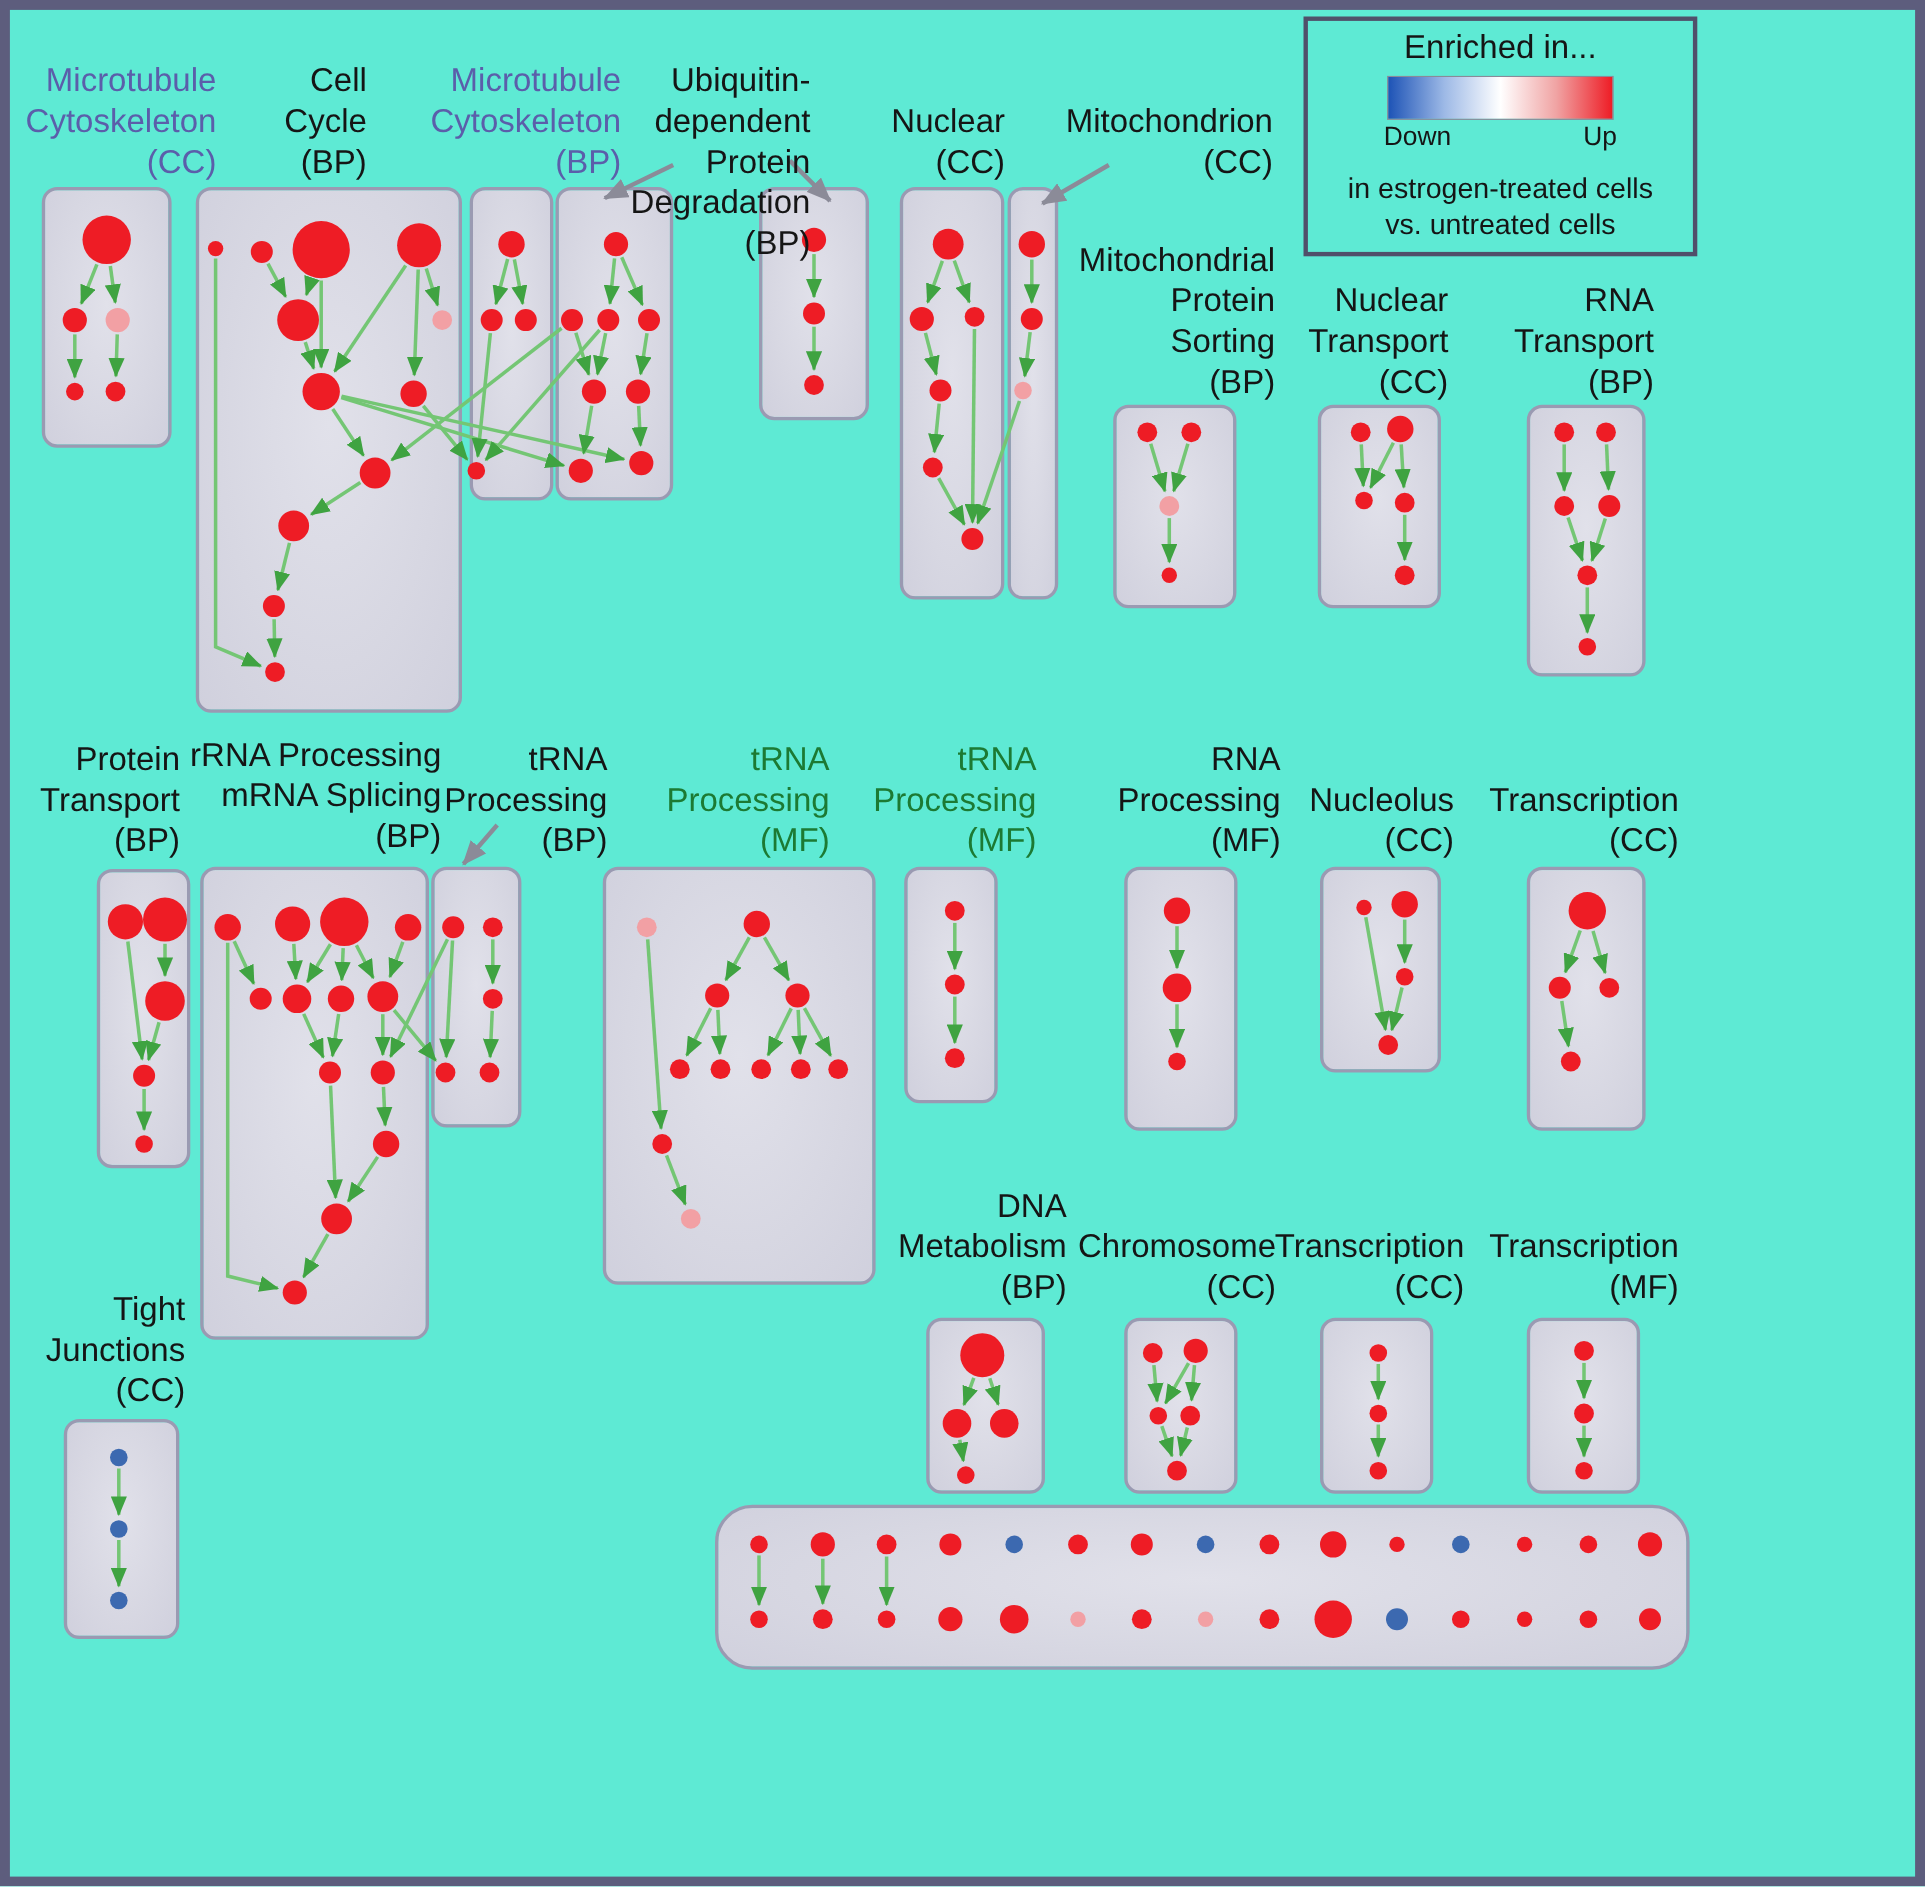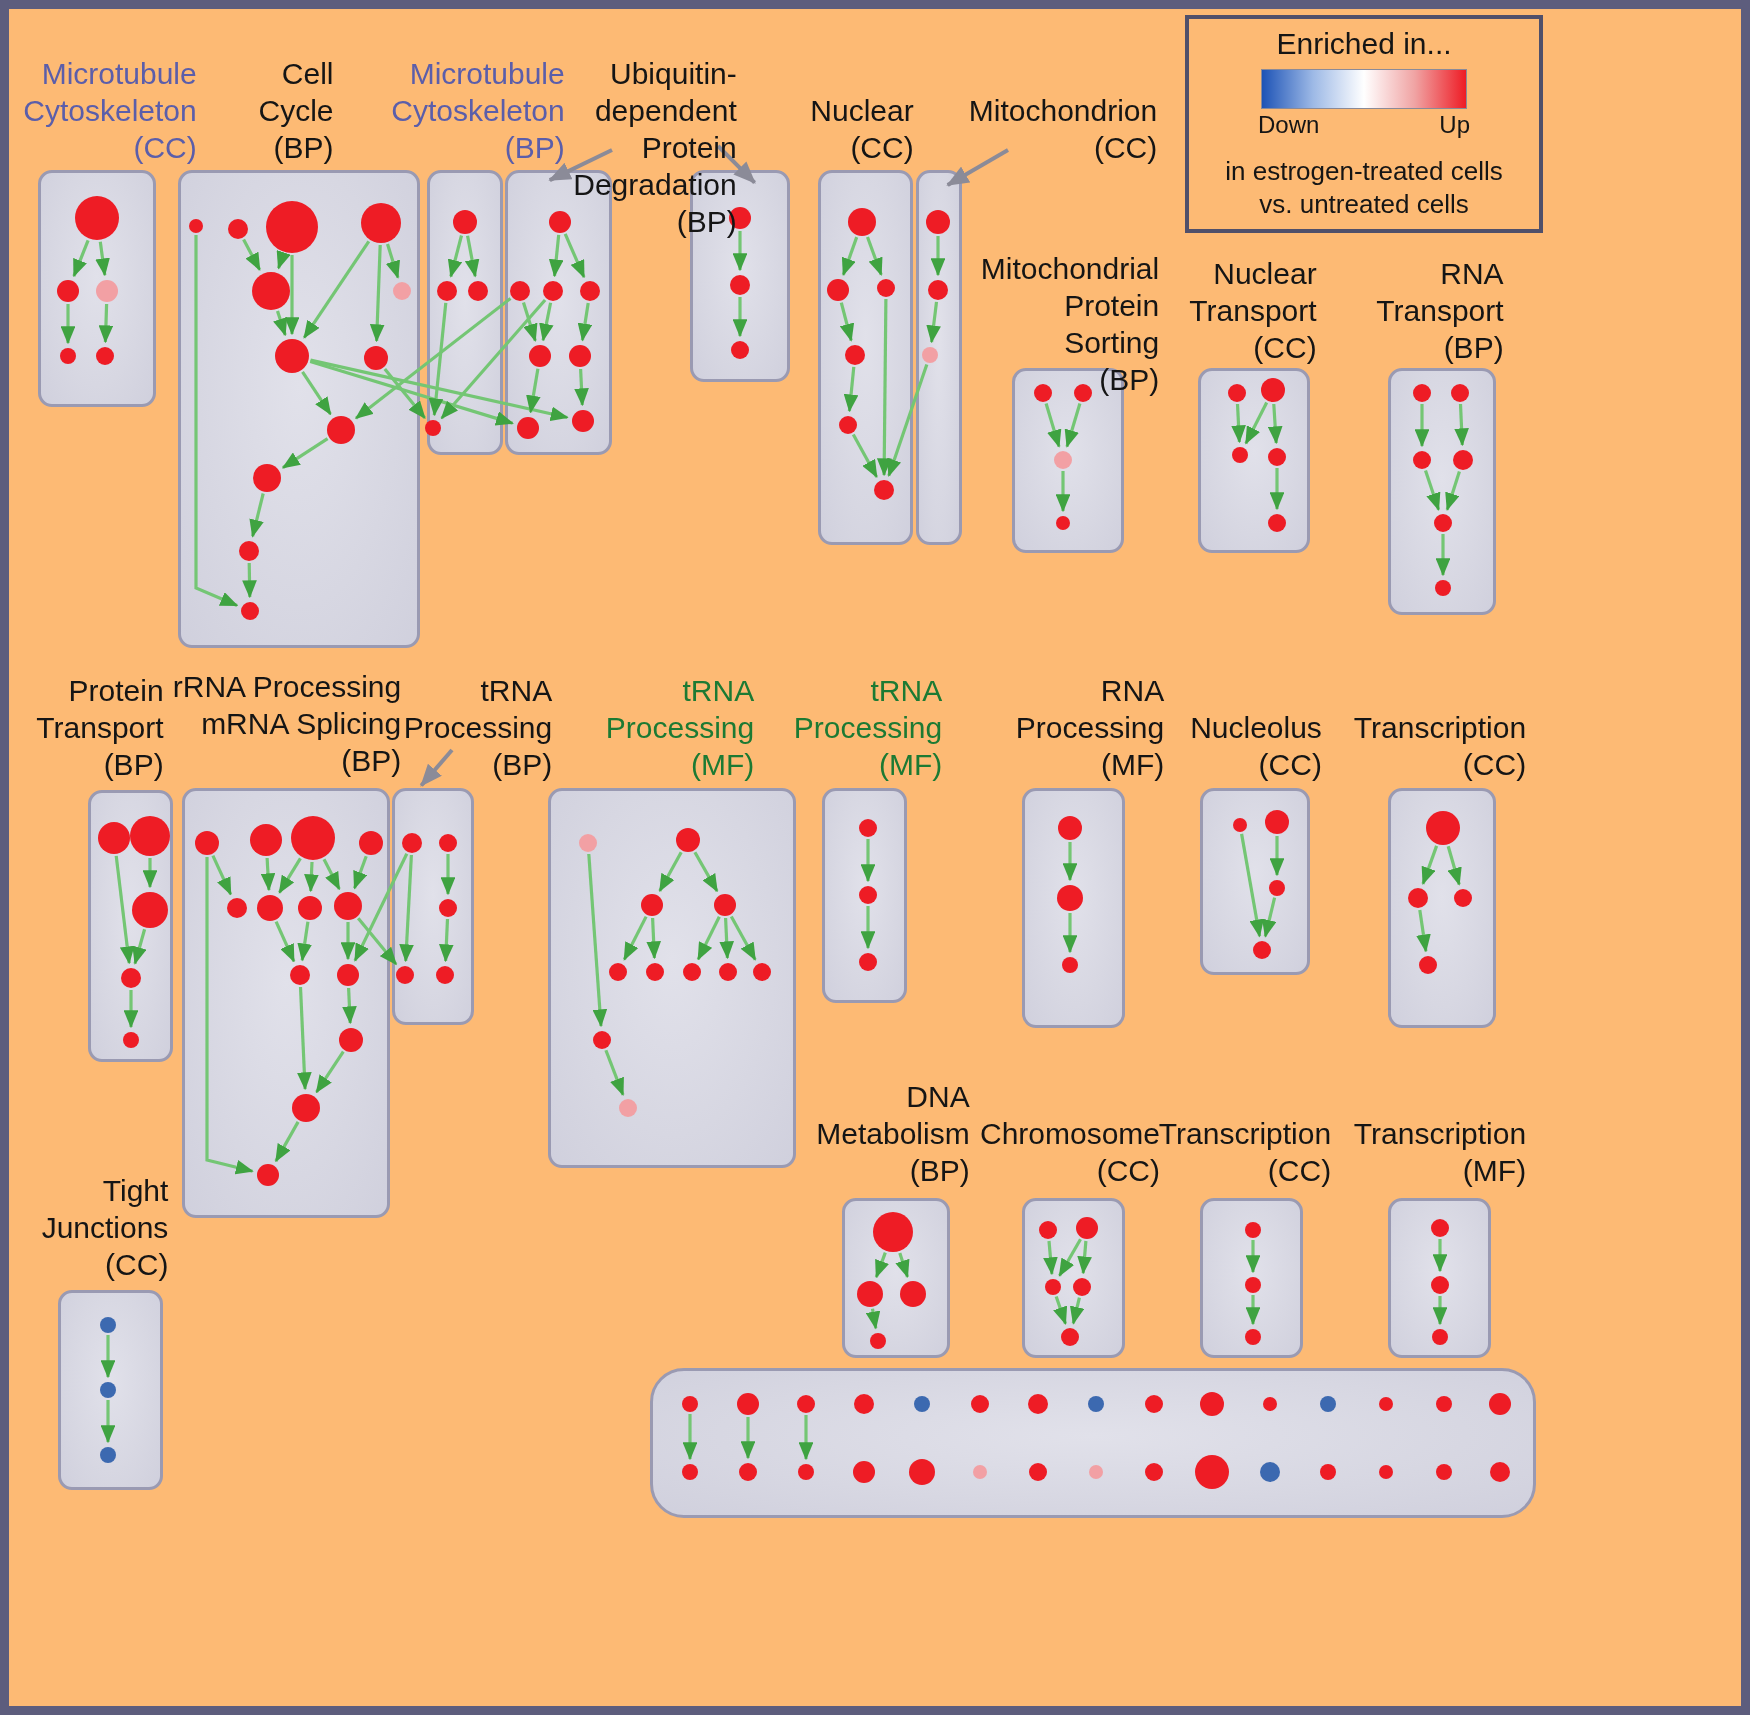--- a/index.html
+++ b/index.html
@@ -1,18 +1,18 @@
 <!DOCTYPE html>
 <html><head>
 <meta charset="utf-8">
 <style>
   html,body{margin:0;padding:0;background:#ffffff}
   #figure{
     position:relative;width:1750px;height:1715px;overflow:hidden;
-    background:#fdba74;
+    background:#5eead4;
     font-family:"Liberation Sans",sans-serif;
   }
   .frame{position:absolute;inset:0;border:9px solid #5d5d7d;pointer-events:none;z-index:20}
   .panel{
     position:absolute;z-index:1;box-sizing:border-box;
     background:radial-gradient(ellipse at 50% 45%, #e1e1ea 0%, #d7d7e2 60%, #d0d0dd 100%);
     border:3px solid #9a9ab2;border-radius:14px;
   }
   svg.graph{position:absolute;left:0;top:0;z-index:3}
   .glabel{
@@ -367,21 +367,21 @@
 (BP)</div>
     <div class="glabel" style="left: 655px; top: 55px; color: rgb(21, 21, 21);">Ubiquitin-
 dependent
 Protein
 Degradation
 (BP)</div>
     <div class="glabel" style="left: 862px; top: 92px; color: rgb(21, 21, 21);">Nuclear
 (CC)</div>
     <div class="glabel" style="left: 1063px; top: 92px; color: rgb(21, 21, 21);">Mitochondrion
 (CC)</div>
-    <div class="glabel" style="left: 1070px; top: 218px; color: rgb(21, 21, 21); margin-top: 32px;">Mitochondrial
+    <div class="glabel" style="left: 1070px; top: 218px; color: rgb(21, 21, 21);">Mitochondrial
 Protein
 Sorting
 (BP)</div>
     <div class="glabel" style="left: 1253px; top: 255px; color: rgb(21, 21, 21);">Nuclear
 Transport
 (CC)</div>
     <div class="glabel" style="left: 1440px; top: 255px; color: rgb(21, 21, 21);">RNA
 Transport
 (BP)</div>
     <div class="glabel" style="left: 100px; top: 672px; color: rgb(21, 21, 21);">Protein

